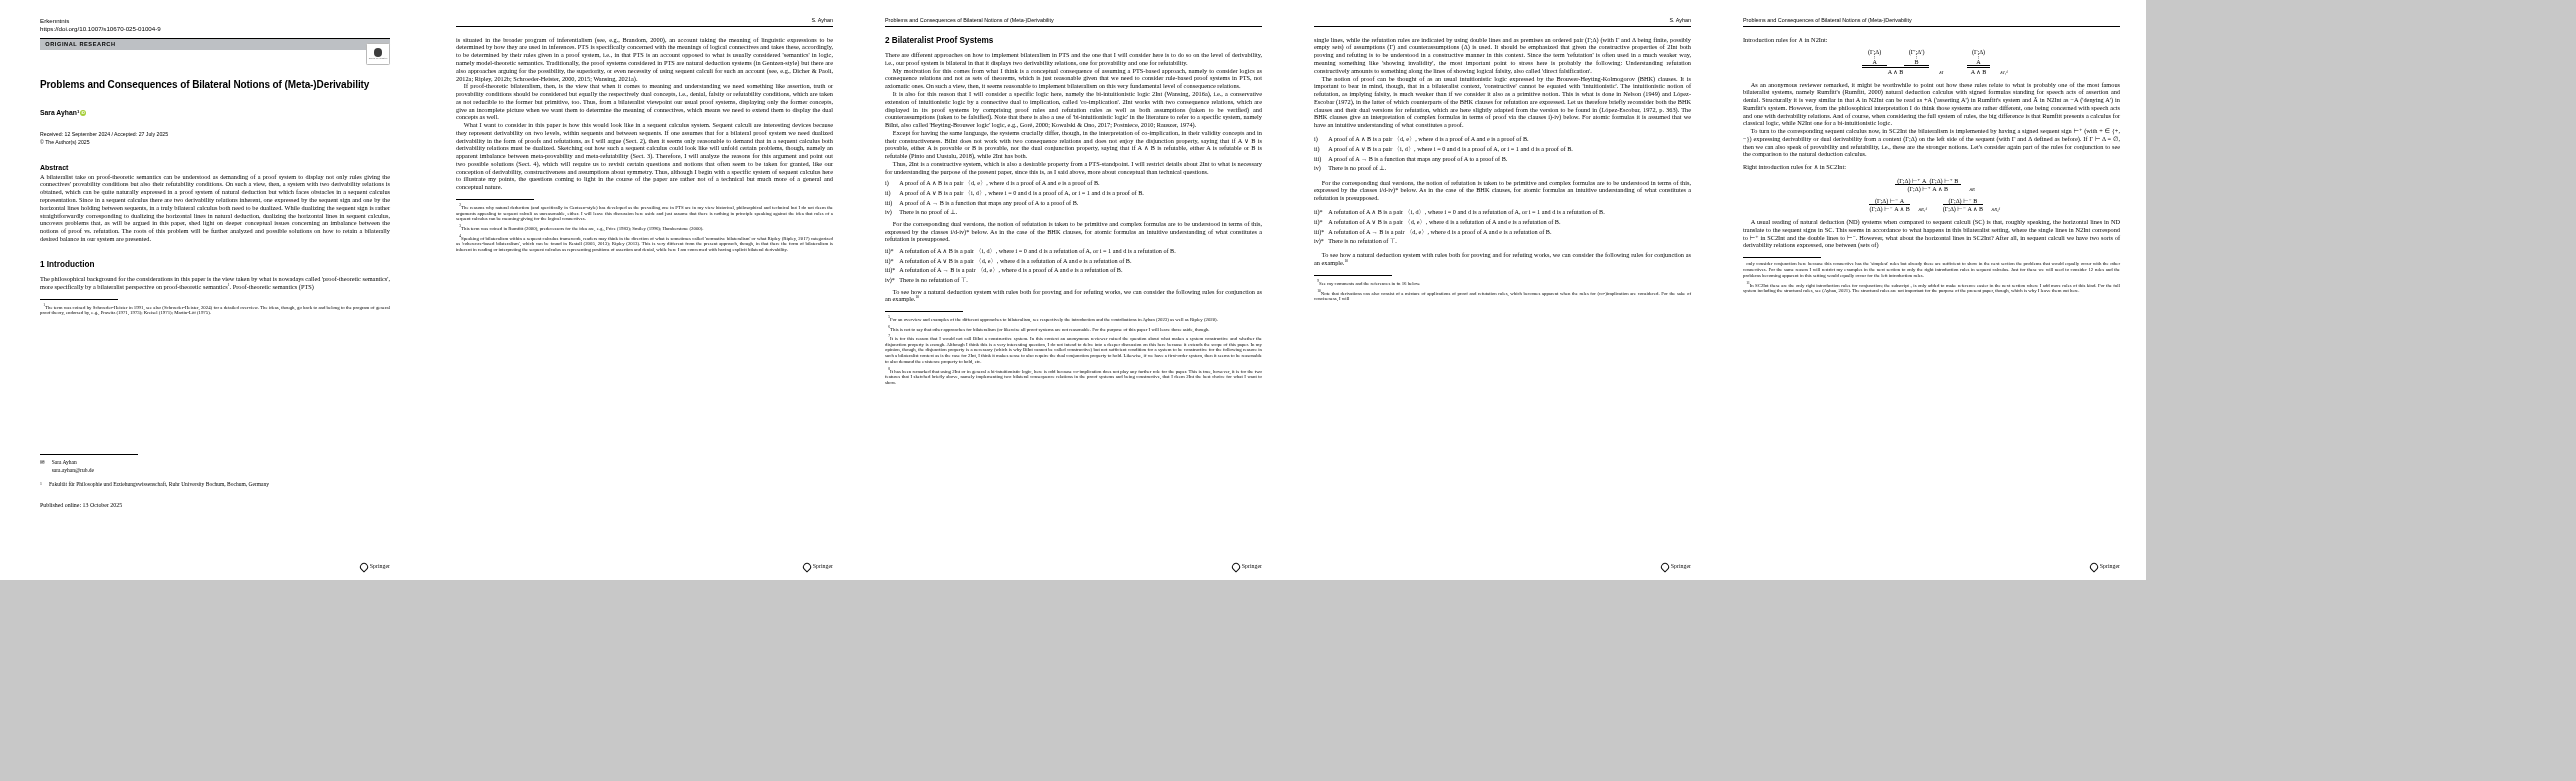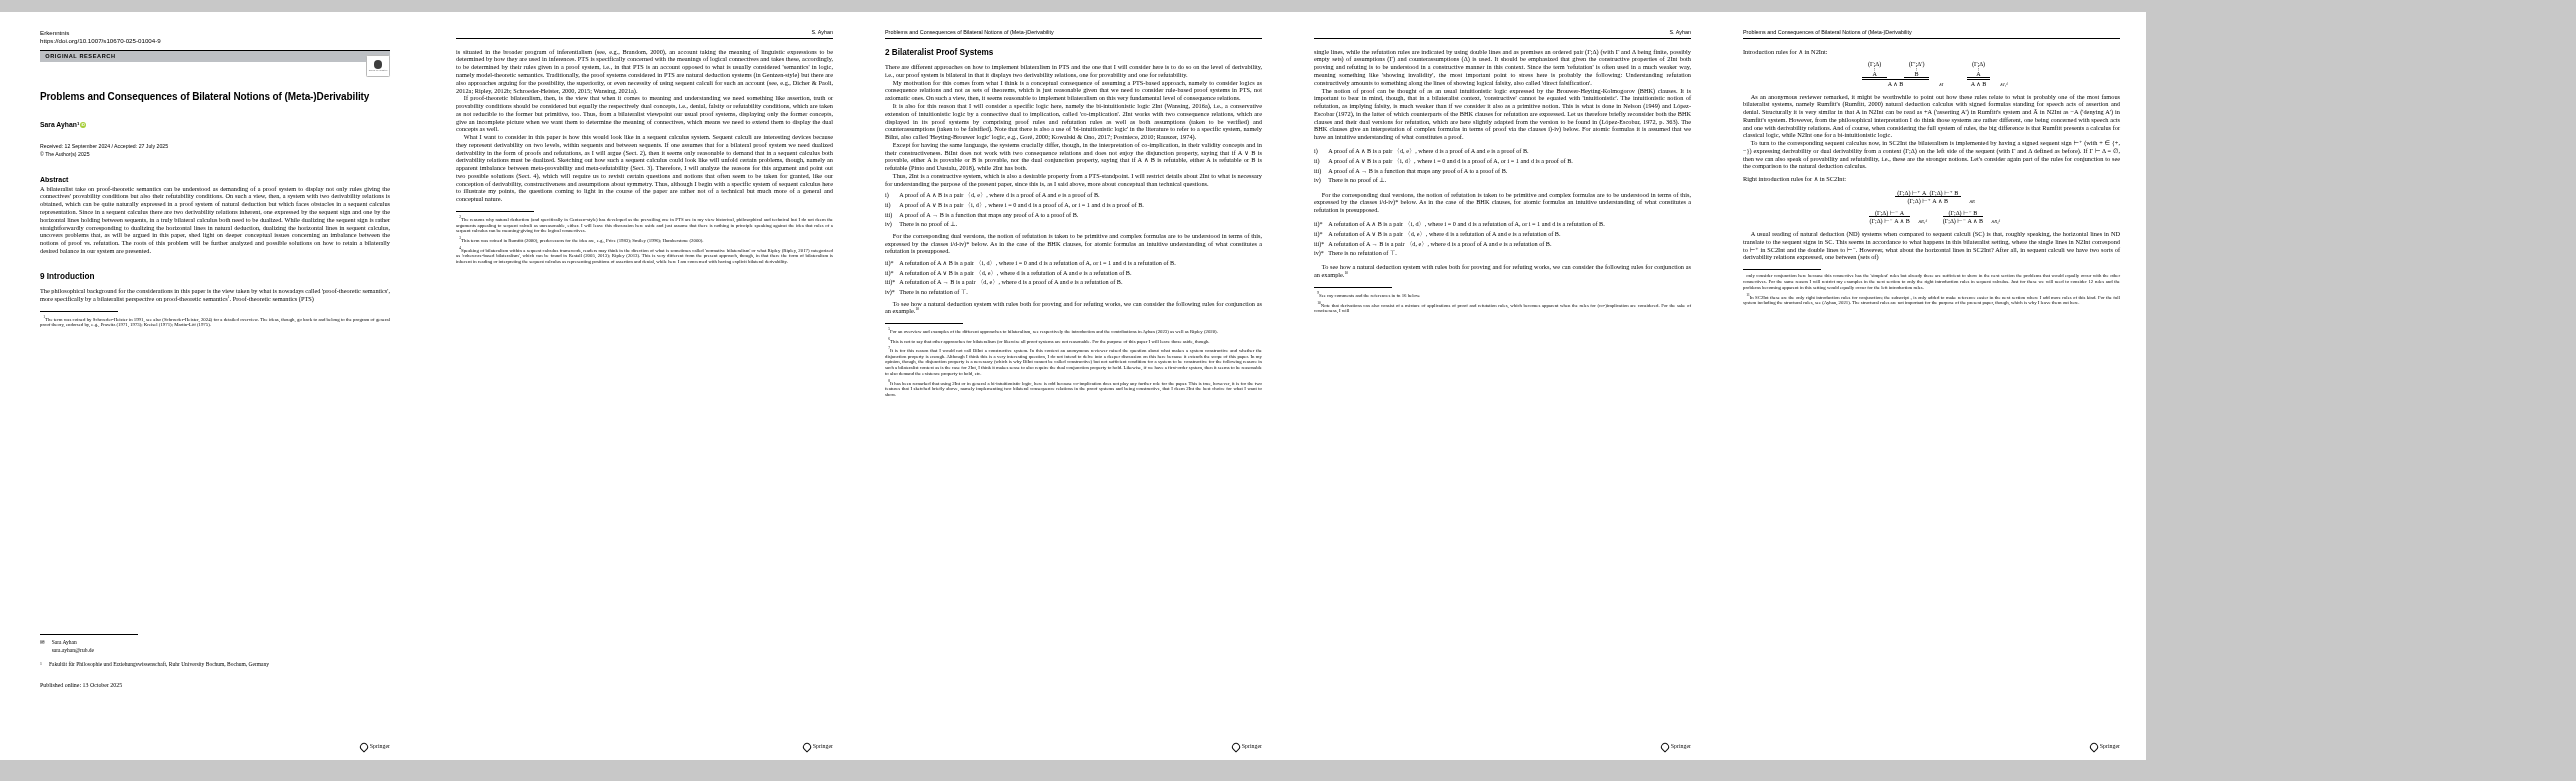--- a/index.html
+++ b/index.html
@@ -1,18 +1,18 @@
 <!DOCTYPE html>
 <html style="font-size:10.4px"><head>
 <meta charset="utf-8">
 <style>
   html,body{margin:0;padding:0;background:#c8c8c8;}
   body{font-family:"Liberation Serif",serif;}
   #sheet{width:2576px;height:782px;position:relative;background:#c8c8c8;overflow:hidden;display:flex;}
-  .page{background:#ffffff;position:relative;height:748px;box-sizing:border-box;flex:0 0 auto;margin-top:12px;}
+  .page{background:#ffffff;position:relative;height:580px;box-sizing:border-box;flex:0 0 auto;}
   .p1{width:430px;padding:17px 40px 0 40px;}
   .pn{width:429px;padding:17px 26px 0 26px;}
 
   .jrnl{font-family:"Liberation Sans",sans-serif;font-size:6.2px;line-height:1.35;color:#000;}
   .doi{font-family:"Liberation Sans",sans-serif;font-size:6.2px;line-height:1.35;color:#000;}
   .topline{border-top:1.4px solid #000;margin-top:3.9px;}
   .oribar{background:#bdc0c4;display:flex;align-items:center;height:11px;padding-left:5.2px;margin-top:0;}
   .oribar span{font-family:"Liberation Sans",sans-serif;font-size:5.6px;font-weight:bold;letter-spacing:0.6px;}
   .crossmark{position:absolute;right:40px;top:43px;width:22px;height:19.5px;border:0.7px solid #b9b9b9;background:#fff;border-radius:1.3px;display:flex;flex-direction:column;align-items:center;justify-content:center;}
   .cm-dot{width:8.5px;height:8.5px;border-radius:50%;background:#3d3d3d;}
@@ -83,21 +83,21 @@
     </div>
 
     <div class="dates">
       <div>Received: 12 September 2024 / Accepted: 27 July 2025</div>
       <div>© The Author(s) 2025</div>
     </div>
 
     <h2 class="abs">Abstract</h2>
     <p class="body">A bilateralist take on proof-theoretic semantics can be understood as demanding of a proof system to display not only rules giving the connectives' provability conditions but also their refutability conditions. On such a view, then, a system with two derivability relations is obtained, which can be quite naturally expressed in a proof system of natural deduction but which faces obstacles in a sequent calculus representation. Since in a sequent calculus there are two derivability relations inherent, one expressed by the sequent sign and one by the horizontal lines holding between sequents, in a truly bilateral calculus both need to be dualized. While dualizing the sequent sign is rather straightforwardly corresponding to dualizing the horizontal lines in natural deduction, dualizing the horizontal lines in sequent calculus, uncovers problems that, as will be argued in this paper, shed light on deeper conceptual issues concerning an imbalance between the notions of proof vs. refutation. The roots of this problem will be further analyzed and possible solutions on how to retain a bilaterally desired balance in our system are presented.</p>
 
-    <h2 class="sec">9 Introduction</h2>
+    <h2 class="sec">1 Introduction</h2>
     <p class="body"><span>The philosophical background for the considerations in this paper is the view taken by what is nowadays called 'proof-theoretic semantics', more specifically by a bilateralist perspective on proof-theoretic semantics</span><span class="fnsup">1</span><span>. Proof-theoretic semantics (PTS)</span></p>
 
     <div class="fnrule"></div>
     <p class="fn"><span class="fnsup">1</span><span>The term was coined by Schroeder-Heister in 1991, see also (Schroeder-Heister, 2024) for a detailed overview. The ideas, though, go back to and belong to the program of general proof theory, endorsed by, e.g., Prawitz (1971, 1973); Kreisel (1971); Martin-Löf (1975).</span></p>
 
     <div style="position:absolute;left:40px;bottom:72px;width:349px;">
       <div class="fnrule" style="width:98px;margin:0 0 3.9px 0;"></div>
       <div class="corr">
         <div style="display:flex;">
             <span class="env" style="width:11.7px;flex:0 0 11.7px;">✉</span>

